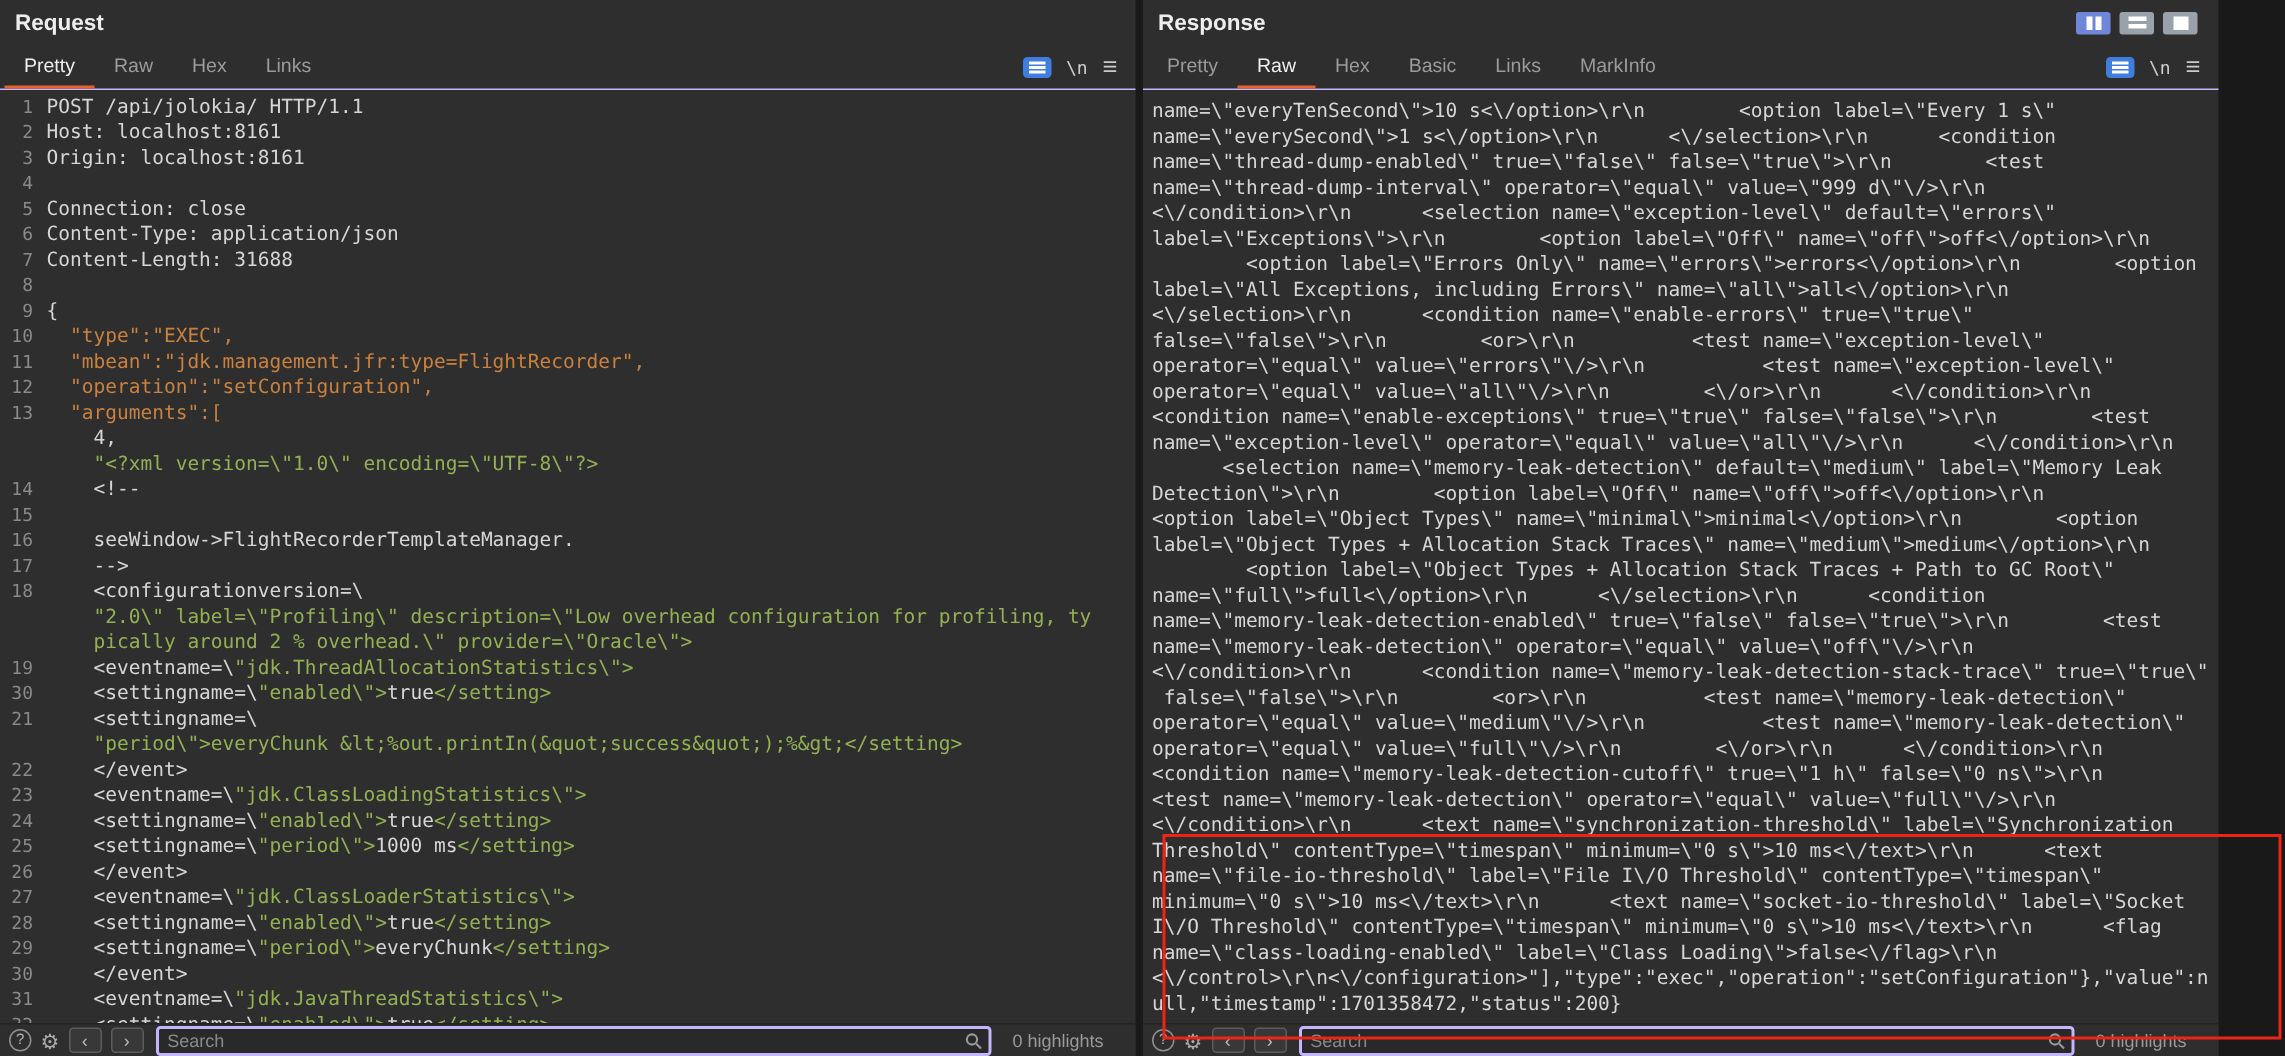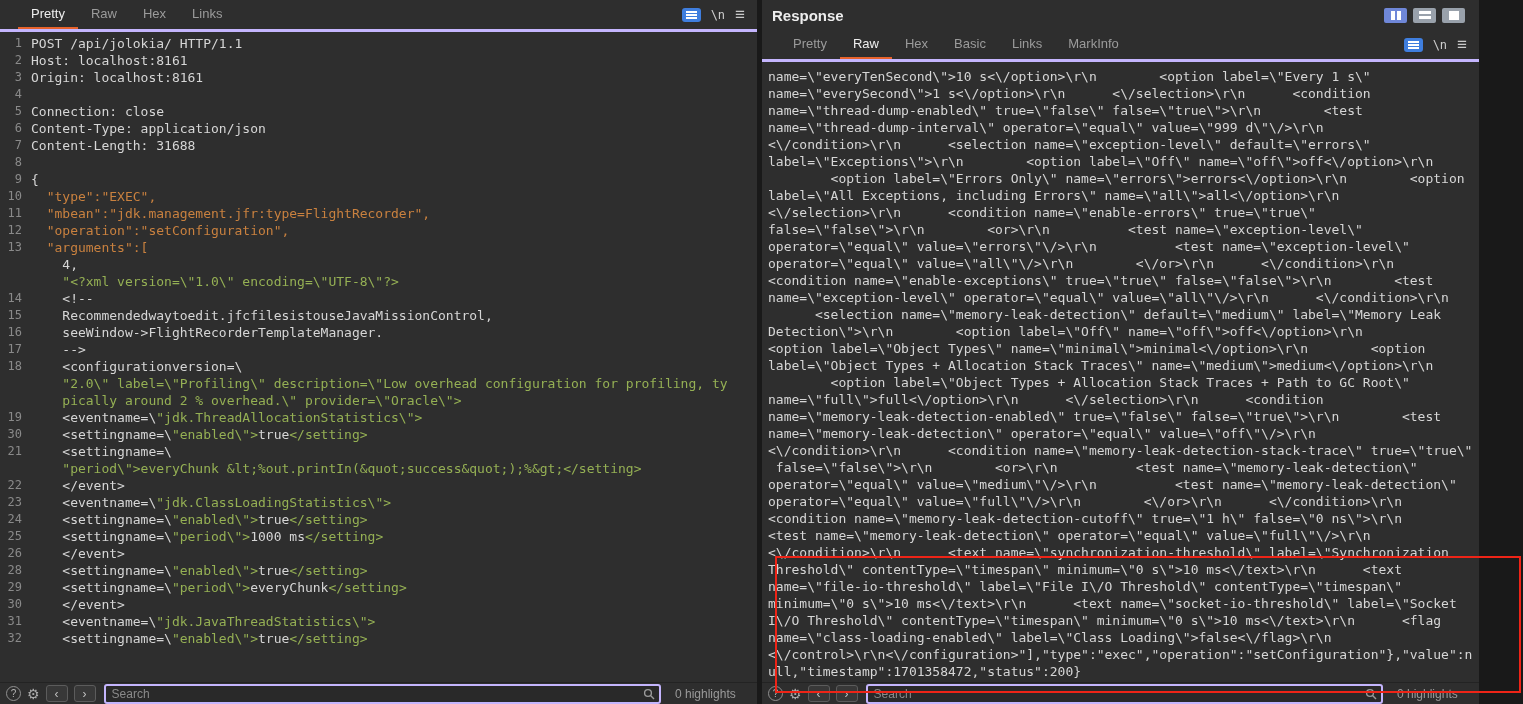--- a/index.html
+++ b/index.html
@@ -13,21 +13,21 @@
   .panel-header{height:30px;flex:none;display:flex;align-items:center;padding:0 10px;}
   .panel-title{font-weight:bold;font-size:15px;color:#ededed;}
 
   .window-controls{margin-left:auto;display:flex;gap:6px;padding-right:4px;}
   .wc{width:23px;height:15px;border-radius:2px;background:#99a1ab;display:flex;align-items:center;justify-content:center;cursor:pointer;gap:2px;}
   .wc-blue{background:#6f87d8;}
   .wc .g-col{width:4px;height:9px;background:#fff;}
   .wc .g-row{width:12px;height:3px;background:#fff;box-shadow:0 5px 0 #fff;margin-bottom:5px;}
   .wc .g-sq{width:10px;height:9px;background:#fff;}
 
-  .tab-bar{height:29px;flex:none;display:flex;align-items:stretch;padding:0 8px 0 18px;border-bottom:3px solid #c4b5fd;}
+  .tab-bar{height:29px;flex:none;display:flex;align-items:stretch;padding:0 8px 0 3px;border-bottom:1px solid #c4b5fd;}
   .tabs{display:flex;flex:1;}
   .tab{display:flex;align-items:center;padding:0 13px;font-size:13px;color:#9b9b9b;cursor:pointer;border-bottom:2px solid transparent;}
   .tab.active{color:#efefef;border-bottom-color:#e8632c;}
   .tabbar-icons{display:flex;align-items:center;gap:10px;padding-right:4px;}
   .wrap-icon{width:19px;height:14px;border-radius:3px;background:#3f7ede;position:relative;cursor:pointer;flex:none;}
   .wrap-icon::before{content:"";position:absolute;left:4px;right:4px;top:3px;height:2px;background:#fff;box-shadow:0 3px 0 #fff,0 6px 0 #fff;}
   .nl-label{font-family:"DejaVu Sans Mono","Liberation Mono",monospace;font-size:12px;color:#cfcfcf;cursor:pointer;}
   .menu-icon{color:#c9c9c9;font-size:17px;line-height:1;cursor:pointer;}
 
   .editor{flex:1;overflow:hidden;font-family:"DejaVu Sans Mono","Liberation Mono",monospace;
@@ -51,20 +51,23 @@
   .mag-icon{position:absolute;right:4px;top:2px;}
   .highlights{flex:none;color:#9a9a9a;font-size:12px;margin:0 4px 0 6px;min-width:72px;}
 
   #annotation-box{position:absolute;left:775px;top:556px;width:742px;height:133px;
                   border:2px solid #ee2417;z-index:50;pointer-events:none;background:transparent;}
 </style>
 </head>
 <body>
 
 <div class="panel" id="request-panel">
+  <div class="panel-header">
+    <span class="panel-title">Request</span>
+  </div>
   <div class="tab-bar">
     <div class="tabs" id="request-tabs">
         <span class="tab active">Pretty</span>
         <span class="tab">Raw</span>
         <span class="tab">Hex</span>
         <span class="tab">Links</span>
       </div>
     <div class="tabbar-icons">
       <span class="wrap-icon"></span>
       <span class="nl-label">\n</span>
@@ -81,35 +84,36 @@
       <div class="line"><span class="ln">7</span><span class="lc"><span class="c-w">Content-Length: 31688</span></span></div>
       <div class="line"><span class="ln">8</span><span class="lc"></span></div>
       <div class="line"><span class="ln">9</span><span class="lc"><span class="c-w">{</span></span></div>
       <div class="line"><span class="ln">10</span><span class="lc"><span class="c-o">  "type":"EXEC",</span></span></div>
       <div class="line"><span class="ln">11</span><span class="lc"><span class="c-o">  "mbean":"jdk.management.jfr:type=FlightRecorder",</span></span></div>
       <div class="line"><span class="ln">12</span><span class="lc"><span class="c-o">  "operation":"setConfiguration",</span></span></div>
       <div class="line"><span class="ln">13</span><span class="lc"><span class="c-o">  "arguments":[</span></span></div>
       <div class="line"><span class="ln"></span><span class="lc"><span class="c-w">    4,</span></span></div>
       <div class="line"><span class="ln"></span><span class="lc"><span class="c-g">    "&lt;?xml version=\"1.0\" encoding=\"UTF-8\"?&gt;</span></span></div>
       <div class="line"><span class="ln">14</span><span class="lc"><span class="c-w">    &lt;!--</span></span></div>
-      <div class="line"><span class="ln">15</span><span class="lc"><span class="c-w">    Recommendedwaytoedit.jfcfilesistouseJavaMissionControl,</span></span></div>
+      <div class="line"><span class="ln">15</span></div>
       <div class="line"><span class="ln">16</span><span class="lc"><span class="c-w">    seeWindow-&gt;FlightRecorderTemplateManager.</span></span></div>
       <div class="line"><span class="ln">17</span><span class="lc"><span class="c-w">    --&gt;</span></span></div>
       <div class="line"><span class="ln">18</span><span class="lc"><span class="c-w">    &lt;configurationversion=\</span></span></div>
       <div class="line"><span class="ln"></span><span class="lc"><span class="c-g">    "2.0\" label=\"Profiling\" description=\"Low overhead configuration for profiling, ty</span></span></div>
       <div class="line"><span class="ln"></span><span class="lc"><span class="c-g">    pically around 2 % overhead.\" provider=\"Oracle\"&gt;</span></span></div>
       <div class="line"><span class="ln">19</span><span class="lc"><span class="c-w">    &lt;eventname=\</span><span class="c-g">"jdk.ThreadAllocationStatistics\"&gt;</span></span></div>
       <div class="line"><span class="ln">30</span><span class="lc"><span class="c-w">    &lt;settingname=\</span><span class="c-g">"enabled\"&gt;</span><span class="c-w">true</span><span class="c-g">&lt;/setting&gt;</span></span></div>
       <div class="line"><span class="ln">21</span><span class="lc"><span class="c-w">    &lt;settingname=\</span></span></div>
       <div class="line"><span class="ln"></span><span class="lc"><span class="c-g">    "period\"&gt;everyChunk &amp;lt;%out.printIn(&amp;quot;success&amp;quot;);%&amp;gt;&lt;/setting&gt;</span></span></div>
       <div class="line"><span class="ln">22</span><span class="lc"><span class="c-w">    &lt;/event&gt;</span></span></div>
       <div class="line"><span class="ln">23</span><span class="lc"><span class="c-w">    &lt;eventname=\</span><span class="c-g">"jdk.ClassLoadingStatistics\"&gt;</span></span></div>
       <div class="line"><span class="ln">24</span><span class="lc"><span class="c-w">    &lt;settingname=\</span><span class="c-g">"enabled\"&gt;</span><span class="c-w">true</span><span class="c-g">&lt;/setting&gt;</span></span></div>
       <div class="line"><span class="ln">25</span><span class="lc"><span class="c-w">    &lt;settingname=\</span><span class="c-g">"period\"&gt;</span><span class="c-w">1000 ms</span><span class="c-g">&lt;/setting&gt;</span></span></div>
       <div class="line"><span class="ln">26</span><span class="lc"><span class="c-w">    &lt;/event&gt;</span></span></div>
+      <div class="line"><span class="ln">27</span><span class="lc"><span class="c-w">    &lt;eventname=\</span><span class="c-g">"jdk.ClassLoaderStatistics\"&gt;</span></span></div>
       <div class="line"><span class="ln">28</span><span class="lc"><span class="c-w">    &lt;settingname=\</span><span class="c-g">"enabled\"&gt;</span><span class="c-w">true</span><span class="c-g">&lt;/setting&gt;</span></span></div>
       <div class="line"><span class="ln">29</span><span class="lc"><span class="c-w">    &lt;settingname=\</span><span class="c-g">"period\"&gt;</span><span class="c-w">everyChunk</span><span class="c-g">&lt;/setting&gt;</span></span></div>
       <div class="line"><span class="ln">30</span><span class="lc"><span class="c-w">    &lt;/event&gt;</span></span></div>
       <div class="line"><span class="ln">31</span><span class="lc"><span class="c-w">    &lt;eventname=\</span><span class="c-g">"jdk.JavaThreadStatistics\"&gt;</span></span></div>
       <div class="line"><span class="ln">32</span><span class="lc"><span class="c-w">    &lt;settingname=\</span><span class="c-g">"enabled\"&gt;</span><span class="c-w">true</span><span class="c-g">&lt;/setting&gt;</span></span></div>
     </div>
   <div class="bottom-bar">
     <span class="help-icon">?</span>
     <span class="gear-icon">⚙</span>
     <span class="nav-btn">‹</span>

